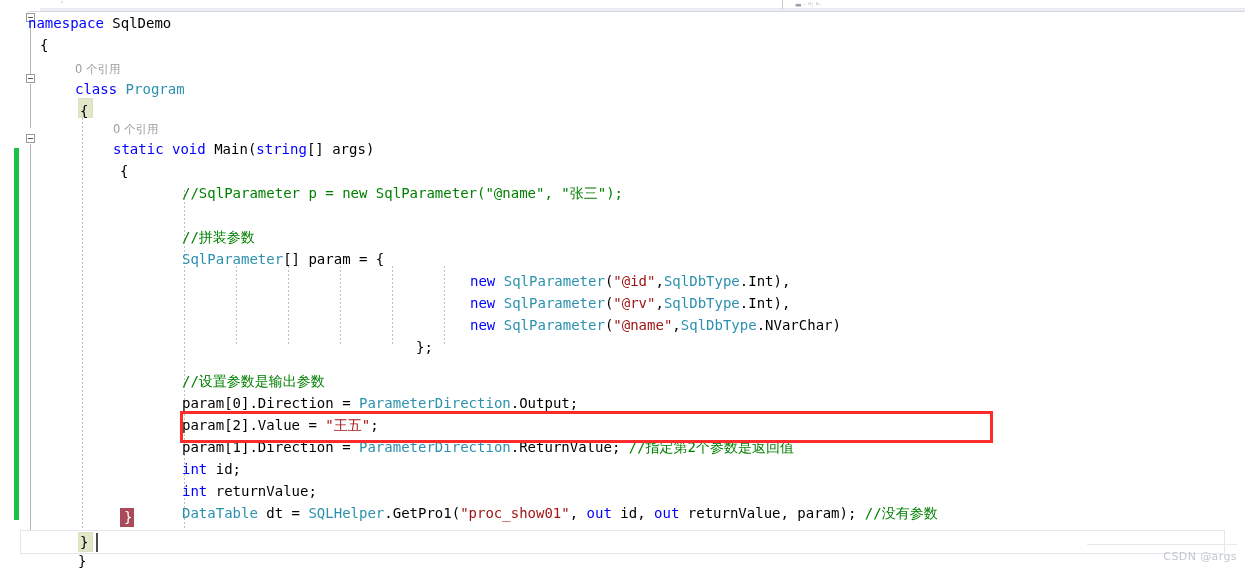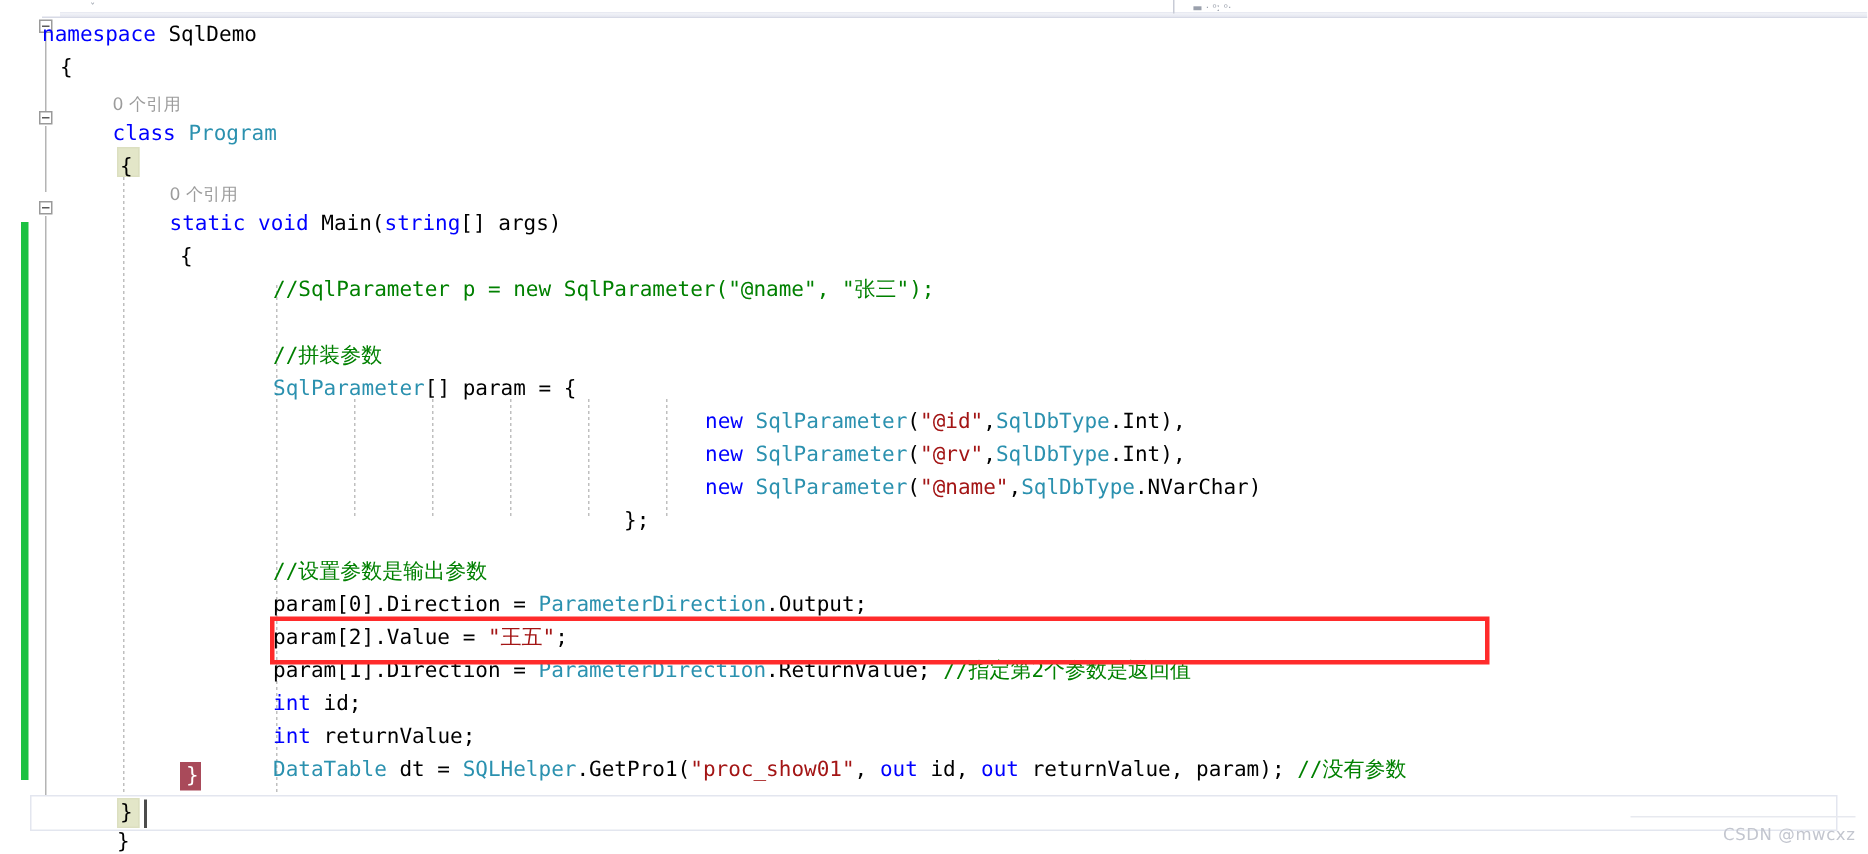--- a/index.html
+++ b/index.html
@@ -258,15 +258,15 @@
     <div class="brace-hl" style="left:78px; top:520px; width:15px; height:20px;">
     </div>
     <div class="line" style="left:80px; top:519px;"><span class="punc">}</span></div>
     <div class="caret" style="left:96px; top:521px; height:19px;"></div>
 
   </div>
 
   <div class="annot-box" style="left:180px; top:411px; width:813px; height:32px;"></div>
 
   <div class="watermark-rule"></div>
-  <div class="watermark">CSDN @mwcxz</div>
+  <div class="watermark">CSDN @args</div>
 
 </div>
 
 </body></html>

